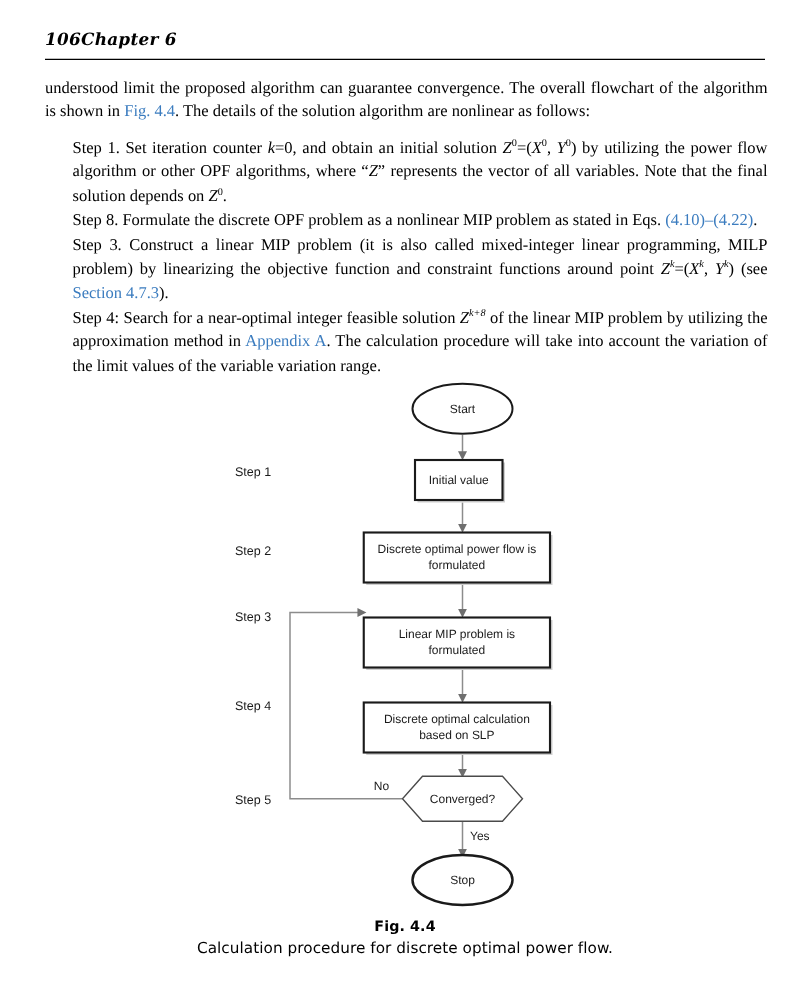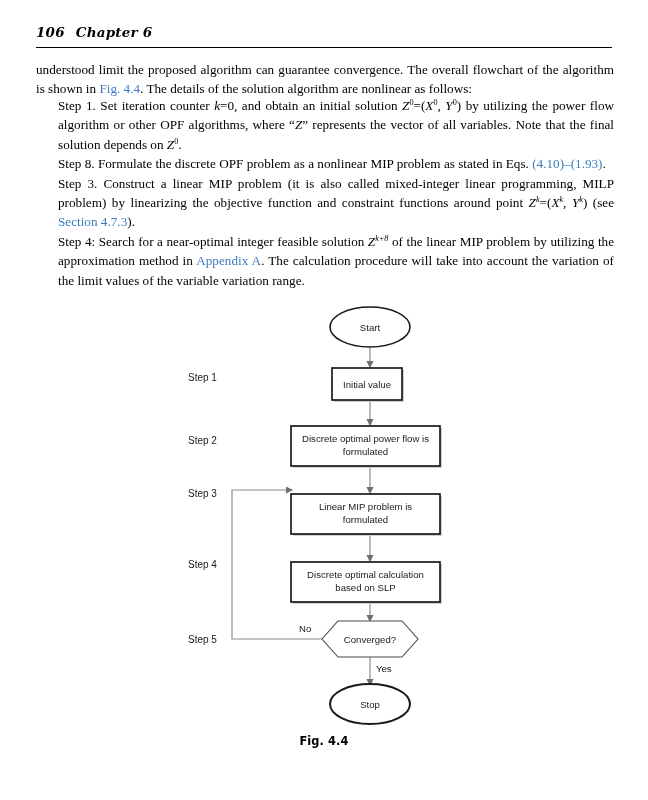--- a/index.html
+++ b/index.html
@@ -24,21 +24,21 @@
     width: 576px;
   }
   .page-header .head-line {
     font-family: "DejaVu Serif", serif;
     font-weight: bold;
     font-style: italic;
     font-size: 13.5px;
     letter-spacing: .2px;
     white-space: nowrap;
   }
-  .page-header .folio { margin-right: 11px; }
+  .page-header .folio { }
   .header-rule {
     position: absolute;
     left: 36px;
     top: 47px;
     width: 576px;
     height: 1px;
     background: #000000;
   }
 
   
@@ -48,21 +48,21 @@
     top: 60px;
     width: 578px;
     font-size: 13.2px;
     line-height: 19.4px;
     text-align: justify;
     text-justify: inter-word;
   }
   .steps {
     position: absolute;
     left: 58px;
-    top: 96px;
+    top: 108px;
     width: 556px;
     font-size: 13.2px;
     line-height: 19.4px;
     text-align: justify;
   }
   .steps p { margin: 0; }
   .lnk { color: #3b7cbf; }
   .it { font-style: italic; }
   sup {
     font-size: 0.62em;
@@ -129,21 +129,21 @@
 
 <div class="body-text">
   <span>understood limit the proposed algorithm can guarantee convergence. The overall flowchart of the</span>
   <span>algorithm is shown in </span><span class="lnk">Fig. 4.4</span><span>. The details of the solution algorithm are nonlinear as follows:</span>
 </div>
 
 <div class="steps">
 
   <p><span>Step 1. Set iteration counter </span><span class="it">k</span><span>=0, and obtain an initial solution </span><span class="it">Z</span><sup>0</sup><span>=(</span><span class="it">X</span><sup>0</sup><span>, </span><span class="it">Y</span><sup>0</sup><span>) by utilizing the power flow algorithm or other OPF algorithms, where “</span><span class="it">Z</span><span>” represents the vector of all variables. Note that the final solution depends on </span><span class="it">Z</span><sup>0</sup><span>.</span></p>
 
-  <p><span>Step 8. Formulate the discrete OPF problem as a nonlinear MIP problem as stated in Eqs. </span><span class="lnk">(4.10)–(1.93)</span><span>.</span></p>
+  <p><span>Step 8. Formulate the discrete OPF problem as a nonlinear MIP problem as stated in Eqs. </span><span class="lnk">(4.10)–(4.22)</span><span>.</span></p>
 
   <p><span>Step 3. Construct a linear MIP problem (it is also called mixed-integer linear programming, MILP problem) by linearizing the objective function and constraint functions around point </span><span class="it">Z</span><sup class="it">k</sup><span>=(</span><span class="it">X</span><sup class="it">k</sup><span>, </span><span class="it">Y</span><sup class="it">k</sup><span>) (see </span><span class="lnk">Section 4.7.3</span><span>).</span></p>
 
   <p><span>Step 4: Search for a near-optimal integer feasible solution </span><span class="it">Z</span><sup class="it">k+8</sup><span> of the linear MIP problem by utilizing the approximation method in </span><span class="lnk">Appendix A</span><span>. The calculation procedure will take into account the variation of the limit values of the variable variation range.</span></p>
 
 </div>
 
 <div class="flow">
 <svg width="648" height="430" viewBox="0 0 648 430" xmlns="http://www.w3.org/2000/svg">
 
@@ -215,13 +215,14 @@
   <g>
     <ellipse cx="370" cy="408" rx="40" ry="20" fill="#ffffff" stroke="#1a1a1a" stroke-width="2"></ellipse>
     <text class="node-text" x="370" y="411.5">Stop</text>
   </g>
 
 </svg>
 </div>
 
 <div class="caption">
   <div class="cap-num">Fig. 4.4</div>
+  <div class="cap-text">Calculation procedure for discrete optimal power flow.</div>
 </div>
 
 </body></html>

